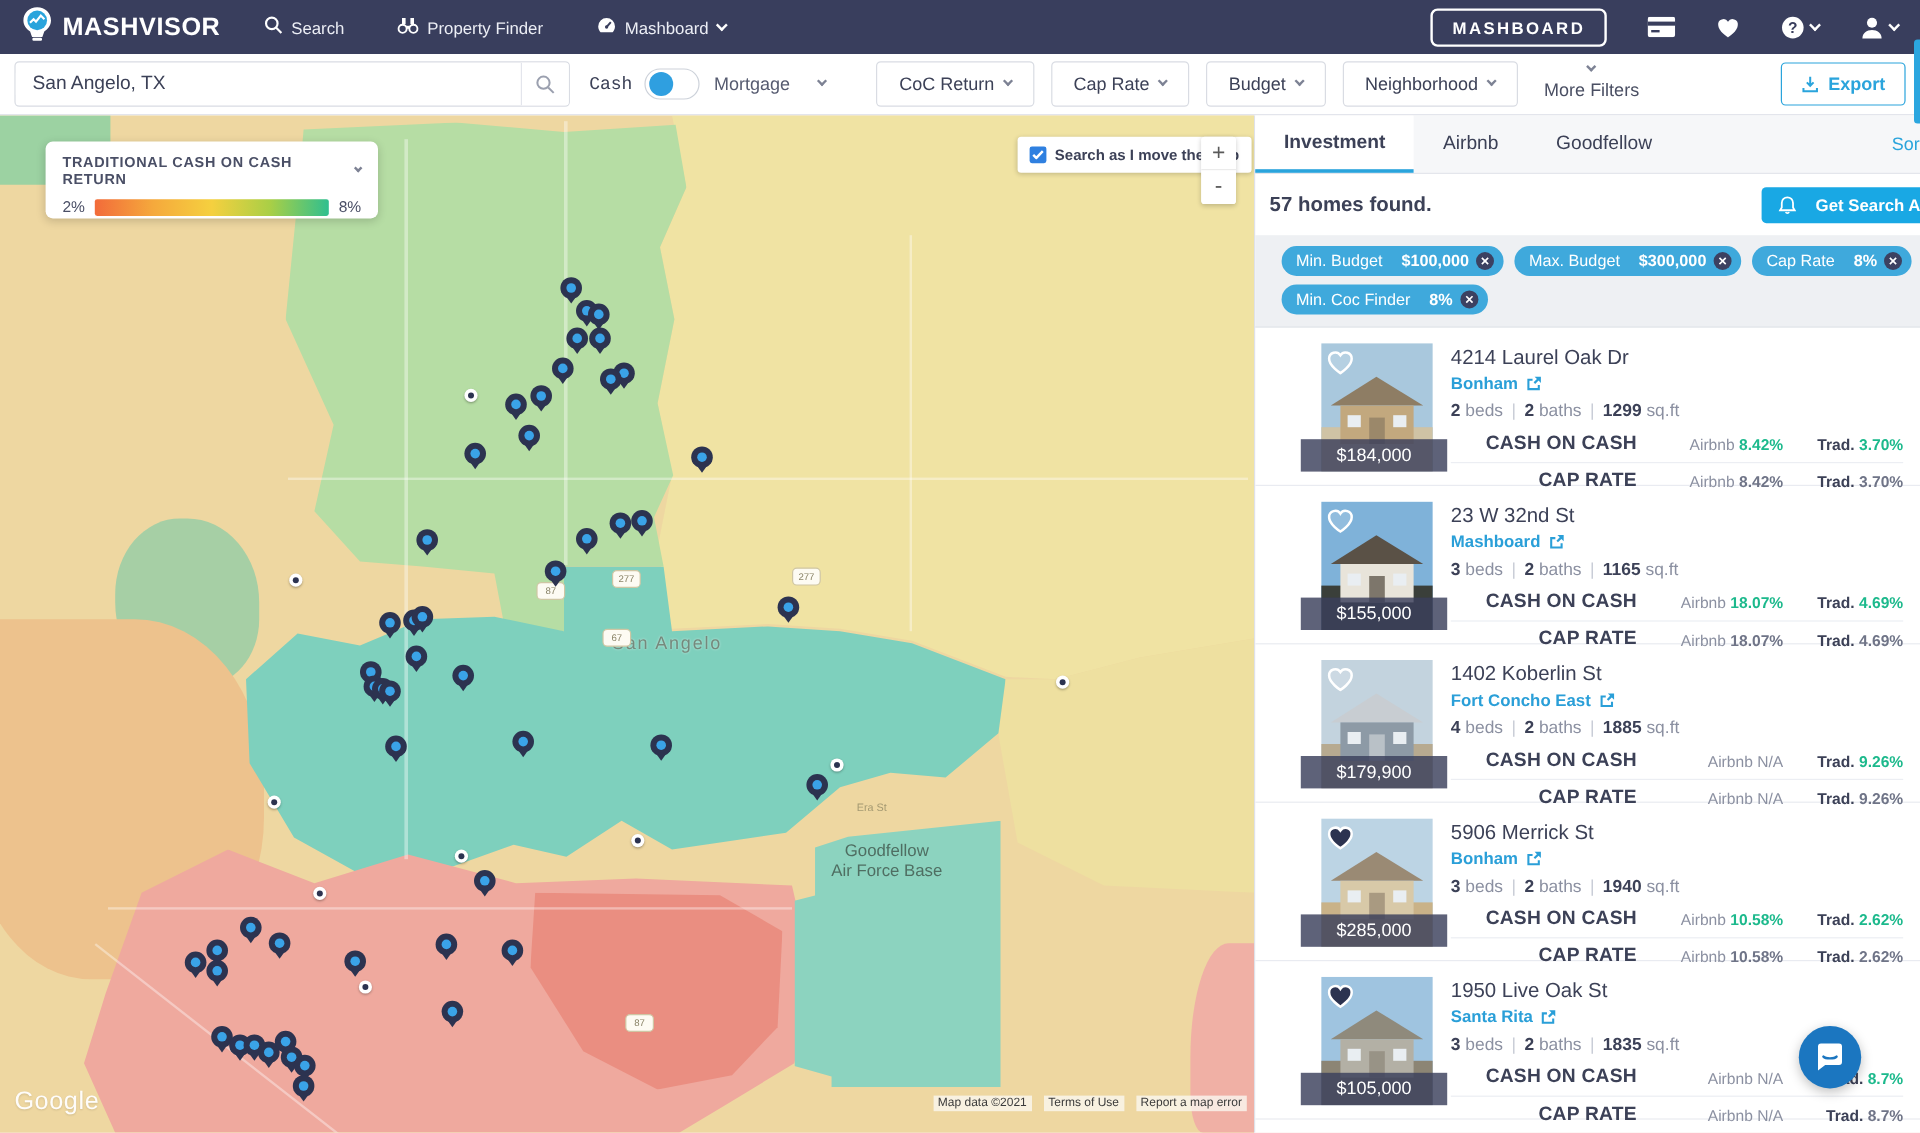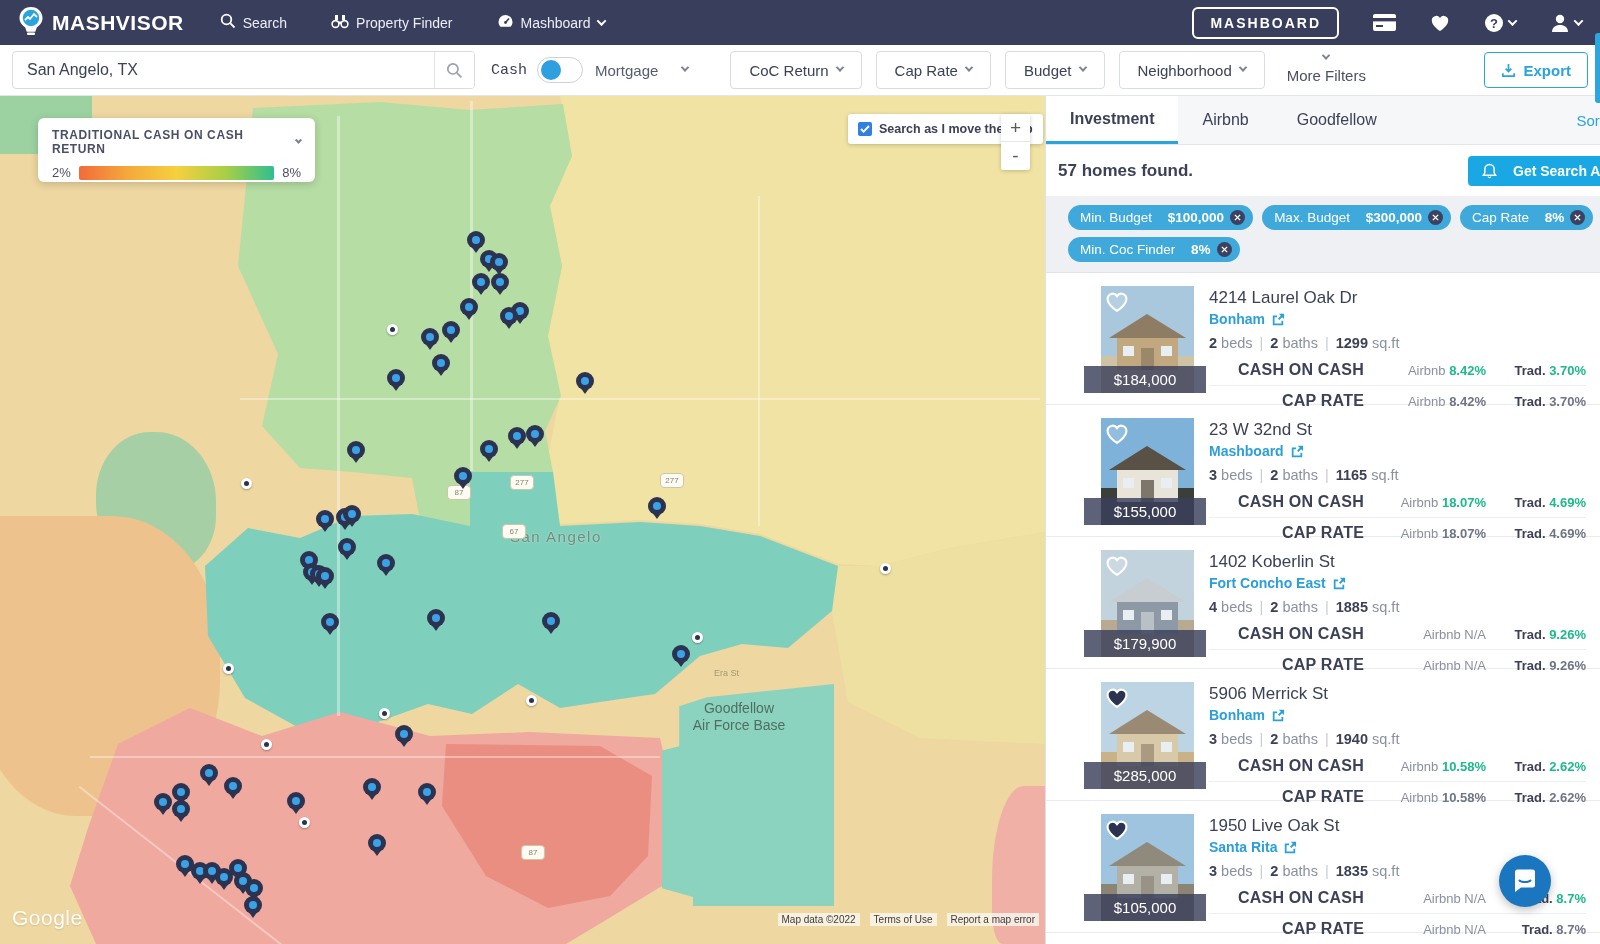--- a/index.html
+++ b/index.html
@@ -420,21 +420,21 @@
       <span>Search as I move the map</span>
     </div>
 
     <div class="zoom-ctl">
       <button class="zbtn">+</button>
       <button class="zbtn">-</button>
     </div>
 
     <span class="google">Google</span>
     <div class="attrib">
-      <span>Map data ©2022</span>
+      <span>Map data ©2021</span>
       <span>Terms of Use</span>
       <span>Report a map error</span>
     </div>
   </div>
 
   <div class="panel">
     <div class="tabs-bar">
       <div class="tab active">Investment</div>
       <div class="tab">Airbnb</div>
       <div class="tab">Goodfellow</div>

